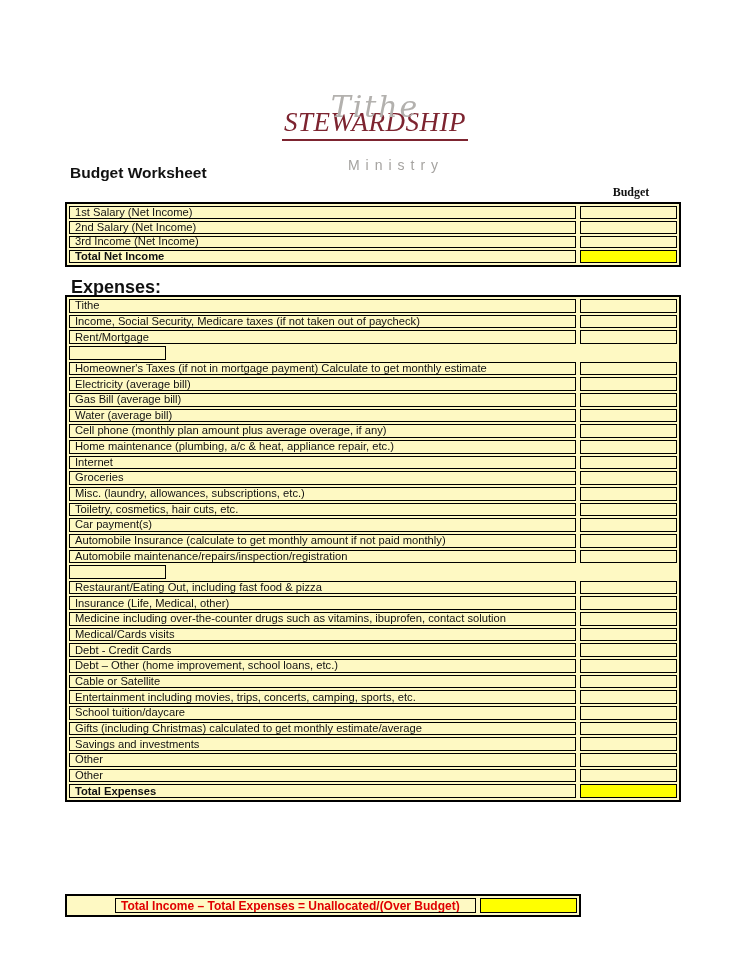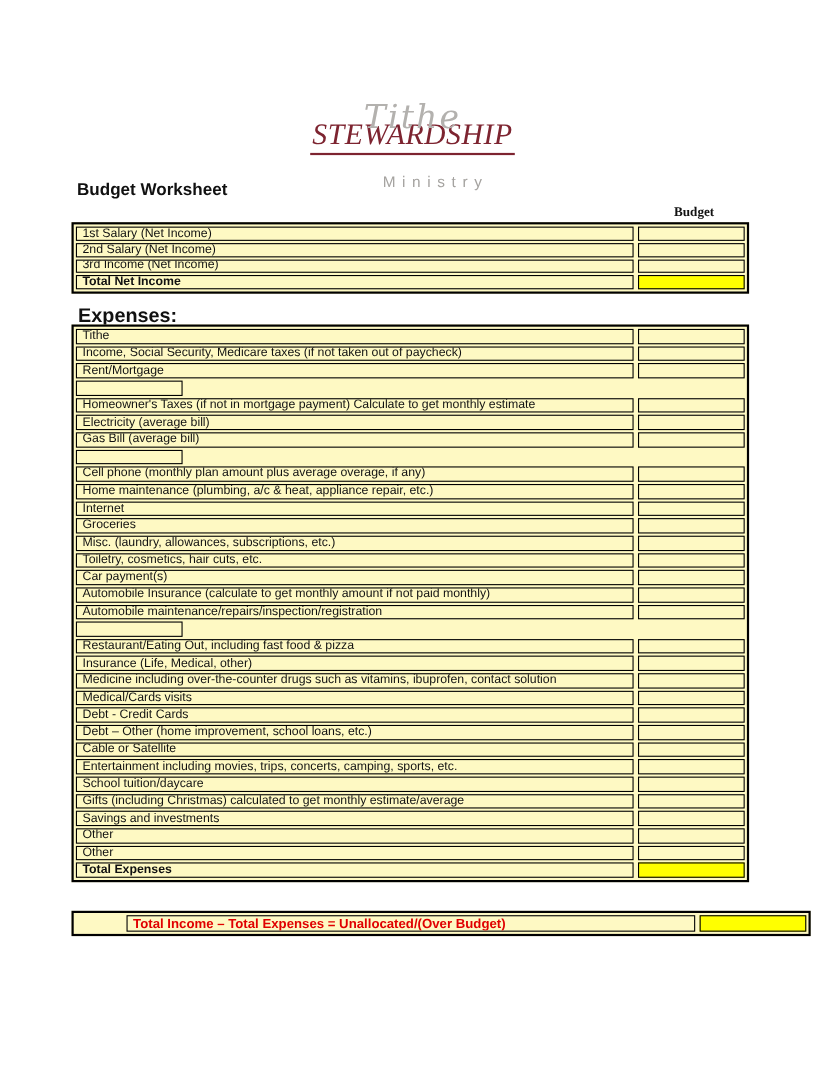--- a/index.html
+++ b/index.html
@@ -82,21 +82,21 @@
     box-sizing: border-box;
     border: 2px solid #000000;
     padding: 2px;
     display: flex;
     flex-direction: column;
     gap: 2px;
     background: #fef9c3;
   }
   .btable.income   { left: 65px; top: 202px; width: 616px; height: 65px;  }
   .btable.expenses { left: 65px; top: 295px; width: 616px; height: 507px; }
-  .btable.summary  { left: 65px; top: 828px; width: 672px; height: 23px; border-width: 2.5px; padding-left: 48px; }
+  .btable.summary  { left: 65px; top: 894px; width: 516px; height: 23px; border-width: 2.5px; padding-left: 48px; }
 
   .brow { flex: 1 1 0; display: flex; gap: 4px; min-height: 0; }
   .cell-label {
     flex: 1;
     box-sizing: border-box;
     border: 1.5px solid #000000;
     display: flex;
     align-items: center;
     padding: 0 5px;
     font-size: 11.2px;
@@ -171,20 +171,21 @@
       </div>
       <div class="brow">
         <div class="cell-label">Electricity (average bill)</div>
         <div class="cell-budget"></div>
       </div>
       <div class="brow">
         <div class="cell-label">Gas Bill (average bill)</div>
         <div class="cell-budget"></div>
       </div>
       <div class="brow">
+        <div class="cell-label">Water (average bill)</div>
         <div class="cell-budget"></div>
       </div>
       <div class="brow">
         <div class="cell-label">Cell phone (monthly plan amount plus average overage, if any)</div>
         <div class="cell-budget"></div>
       </div>
       <div class="brow">
         <div class="cell-label">Home maintenance (plumbing, a/c &amp; heat, appliance repair, etc.)</div>
         <div class="cell-budget"></div>
       </div>

